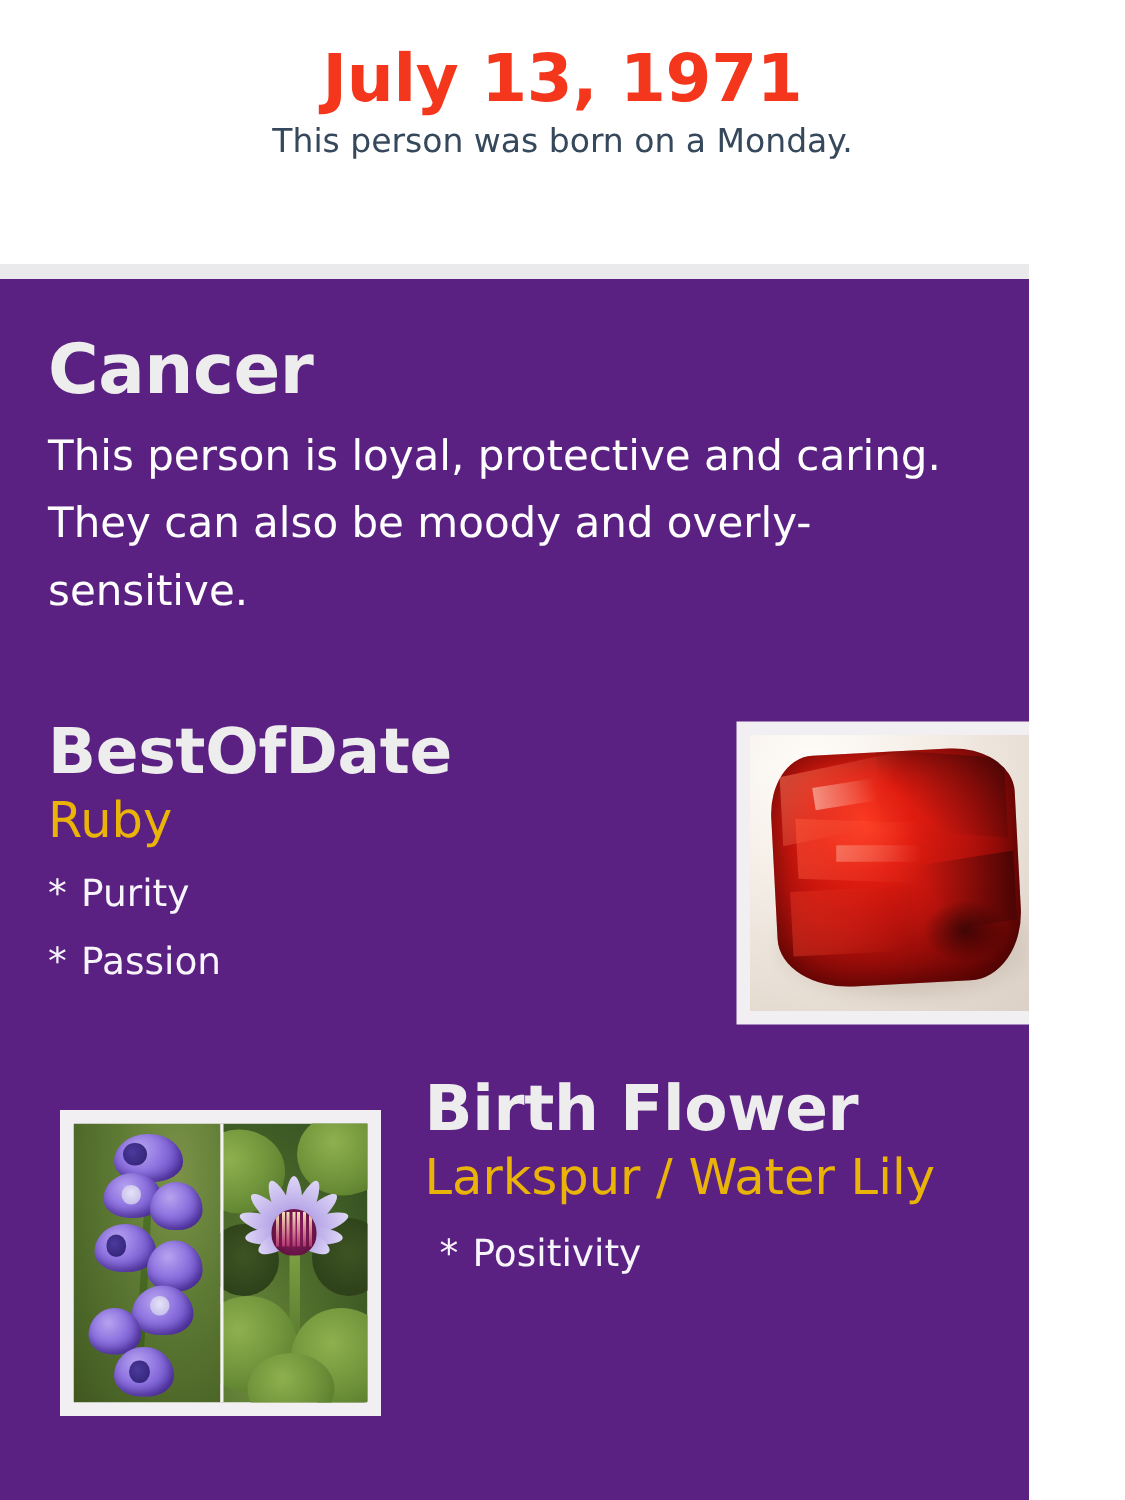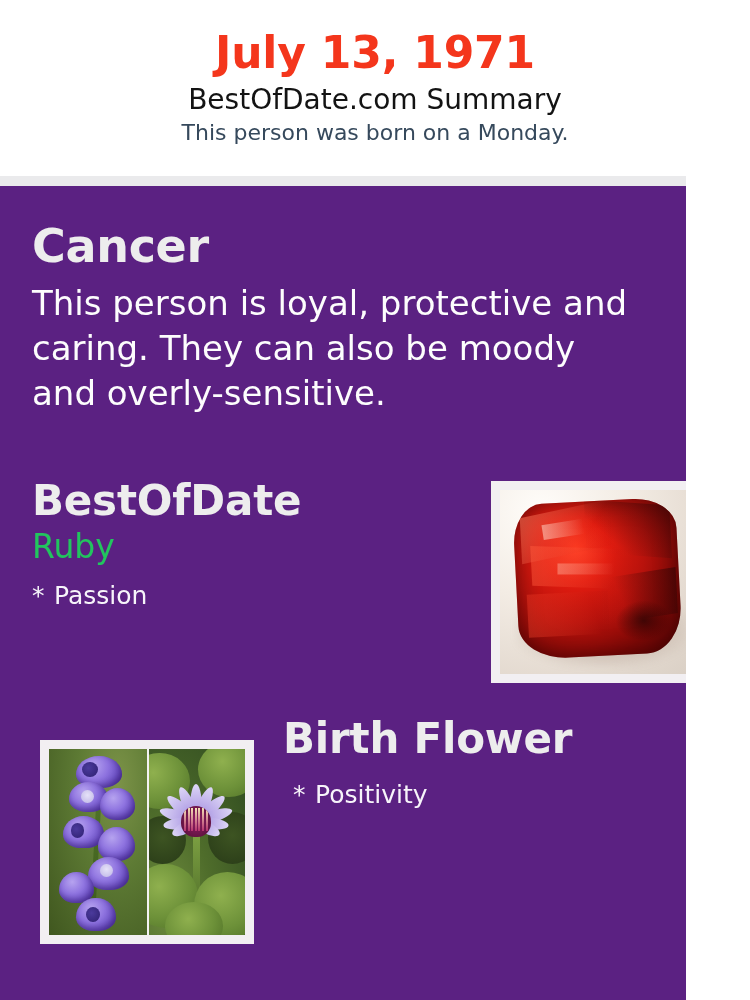--- a/index.html
+++ b/index.html
@@ -87,21 +87,21 @@
     margin: 0;
     font-size: 46px;
     line-height: 54px;
     font-weight: bold;
     color: #ededed;
     letter-spacing: -0.3px;
   }
   .zodiac-desc {
     margin: 0;
     padding-top: 8px;
-    font-size: 34px;
+    font-size: 28px;
     line-height: 45px;
     font-weight: normal;
     color: #fdfdfd;
     max-width: 610px;
   }
 
   
   .stone-block {
     position: absolute;
     left: 32px;
@@ -115,21 +115,21 @@
     font-weight: bold;
     color: #ededed;
     letter-spacing: -0.2px;
   }
   .block-sub {
     margin: 0;
     padding-top: 1px;
     font-size: 33px;
     line-height: 40px;
     font-weight: normal;
-    color: #22c55e;
+    color: #eab308;
   }
   .trait-list {
     margin: 0;
     padding: 6px 0 0 0;
     list-style: none;
   }
   .trait-list li {
     font-size: 25px;
     line-height: 45px;
     color: #f7f4fa;
@@ -350,36 +350,38 @@
   .flower-block .trait-list { padding-top: 8px; }
   .flower-block .trait-list li { padding-left: 10px; }
 </style>
 </head>
 <body>
 
 <div class="page">
 
   <div class="header">
     <h1 class="header-date">July 13, 1971</h1>
-    <div class="header-site">BestOfDate.com Summary</div>
     <div class="header-sub">This person was born on a Monday.</div>
   </div>
   <div class="divider"></div>
 
   <div class="body-wrap">
 
     <div class="zodiac">
       <div class="zodiac-name">Cancer</div>
       <div class="zodiac-desc">This person is loyal, protective and caring. They can also be moody and overly-sensitive.</div>
     </div>
 
     <div class="stone-block">
       <div class="block-title">BestOfDate</div>
       <div class="block-sub">Ruby</div>
       <ul class="trait-list">
+        <li>
+          <span class="trait-star">*</span><span>Purity</span>
+        </li>
         <li>
           <span class="trait-star">*</span><span>Passion</span>
         </li>
       </ul>
     </div>
 
     <div class="frame stone-frame">
       <div class="frame-inner">
         <div class="gem-bg"></div>
         <div class="gem-shadow"></div>
@@ -449,20 +451,21 @@
               </div>
             </div>
           </div>
           <div class="divider-line"></div>
         </div>
       </div>
     </div>
 
     <div class="flower-block">
       <div class="block-title">Birth Flower</div>
+      <div class="block-sub">Larkspur / Water Lily</div>
       <ul class="trait-list">
         <li>
           <span class="trait-star">*</span><span>Positivity</span>
         </li>
       </ul>
     </div>
 
   </div>
 </div>
 

